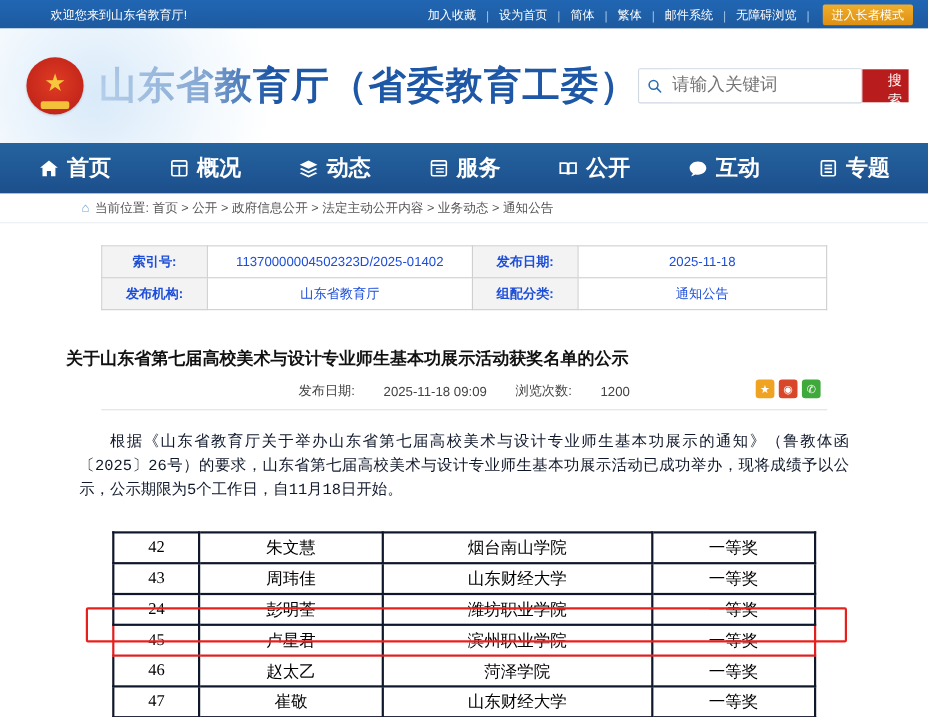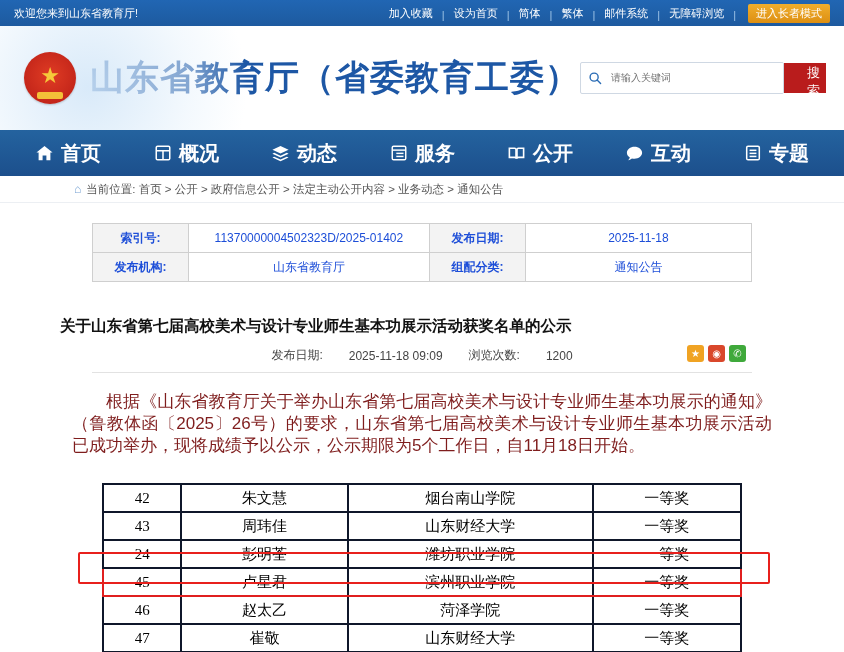--- a/index.html
+++ b/index.html
@@ -30,20 +30,21 @@
     background: linear-gradient(#2166b3, #1d5a9f);
     color: #ffffff;
     display: flex;
     align-items: center;
     font-size: 11px;
     padding: 0 14px;
   }
   .topbar .welcome {
     flex: 0 0 auto;
     white-space: nowrap;
+    margin-left: 32px;
   }
   .topbar .spacer { flex: 1 1 auto; }
   .topbar .links {
     display: flex;
     align-items: flex-end;
     gap: 0;
     white-space: nowrap;
   }
   .topbar .links a {
     color: #ffffff;
@@ -137,23 +138,23 @@
     display: flex;
     align-items: center;
     justify-content: center;
     color: #2a6cb5;
   }
   .search-wrap input {
     border: 0;
     outline: none;
     width: 170px;
     height: 28px;
-    font-size: 10px;
+    font-size: 16px;
     color: #4c1d95;
-    font-family: Liberation Mono, monospace;
+    font-family: Liberation Serif, serif;
   }
   .search-btn {
     width: 62px;
     height: 30px;
     background: #b91c1c;
     color: #fff;
     border: 0;
     font-size: 13px;
     font-family: "Liberation Sans", sans-serif;
     cursor: pointer;
@@ -274,26 +275,26 @@
     font-size: 10px;
     color: #fff;
   }
   .share-ico.fav { background: #f0a323; }
   .share-ico.wb  { background: #d9472b; }
   .share-ico.wx  { background: #3fa93b; }
 
   .para {
     width: 700px;
     margin: 18px auto 0 auto;
-    font-size: 17px;
+    font-size: 14px;
     line-height: 22px;
-    color: #7f1d1d;
+    color: #0f172a;
     text-align: justify;
     text-indent: 2em;
-    font-family: Liberation Sans, sans-serif;
+    font-family: Liberation Mono, monospace;
   }
 
   
   table.award {
     width: 640px;
     margin: 26px auto 0 auto;
     border-collapse: collapse;
     font-size: 15px;
     font-family: "Liberation Serif", serif;
     color: #000;

